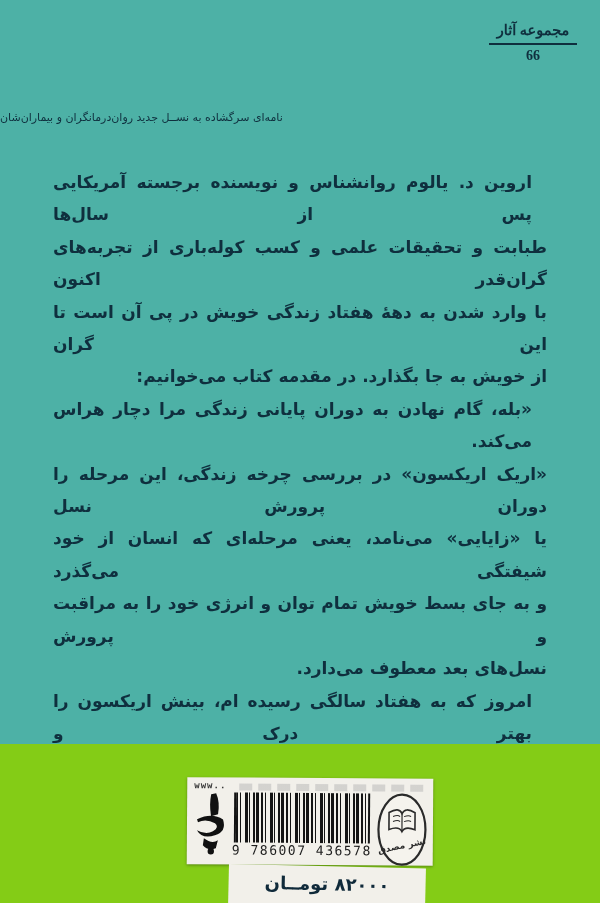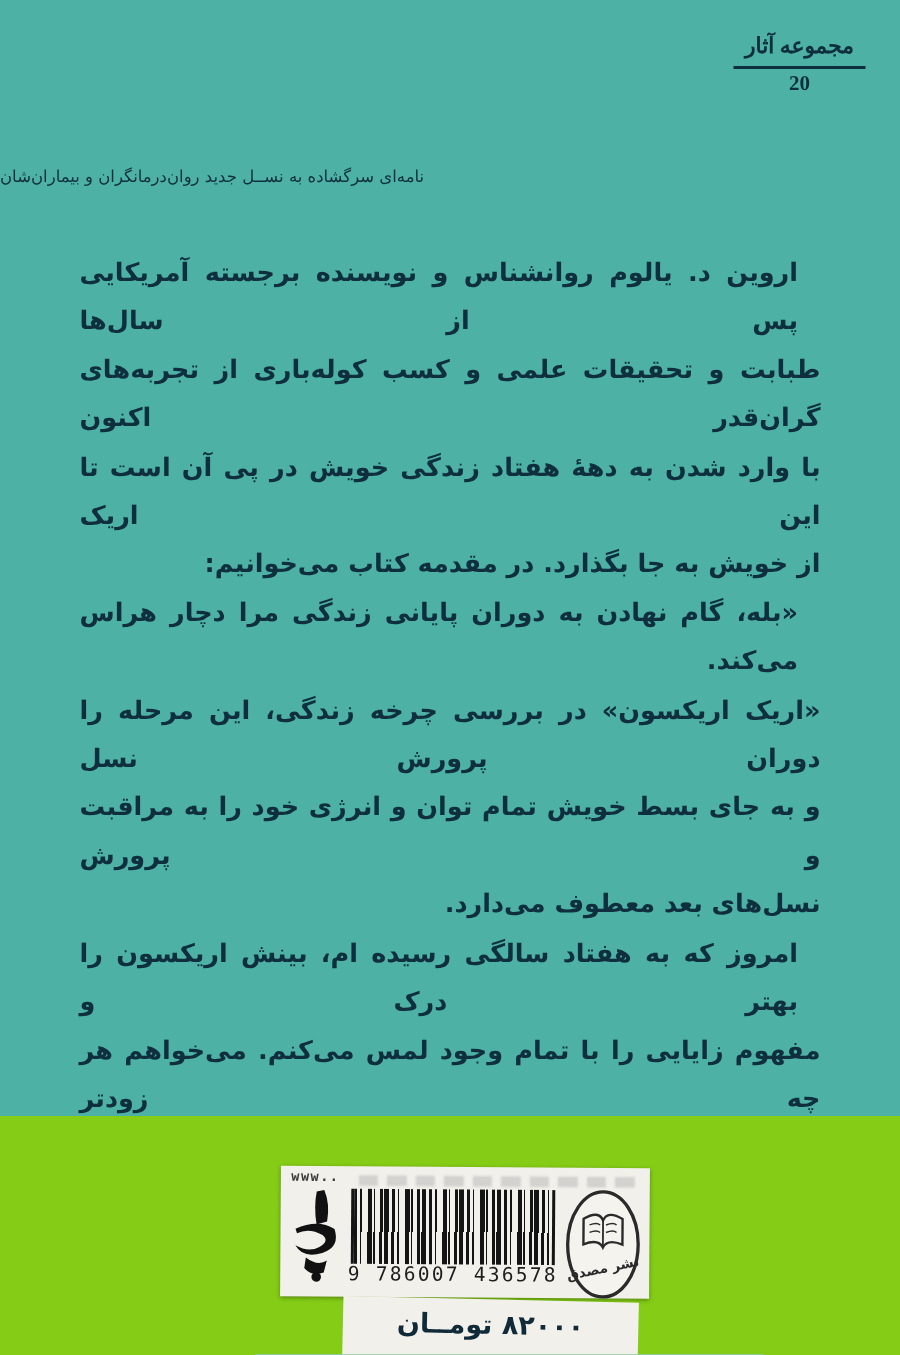--- a/index.html
+++ b/index.html
@@ -50,32 +50,33 @@
   .price{direction:rtl;text-align:center;font-weight:bold;font-size:18px;color:#102a3a;padding-top:7px;letter-spacing:1px;}
 </style>
 </head>
 <body>
 
 <div class="cover">
 
   <div class="series">
     <div class="series-label">مجموعه آثار</div>
     <div class="series-rule"></div>
-    <div class="series-number">20</div>
+    <div class="series-number">66</div>
   </div>
 
   <div class="subtitle">نامه‌ای سرگشاده به نســل جدید روان‌درمانگران و بیماران‌شان</div>
 
   <div class="body-text">
     <div class="line first">اروین د. یالوم روانشناس و نویسنده برجسته آمریکایی پس از سال‌ها</div>
     <div class="line">طبابت و تحقیقات علمی و کسب کوله‌باری از تجربه‌های گران‌قدر اکنون</div>
-    <div class="line">با وارد شدن به دهۀ هفتاد زندگی خویش در پی آن است تا این اریک</div>
+    <div class="line">با وارد شدن به دهۀ هفتاد زندگی خویش در پی آن است تا این گران</div>
     <div class="line end">از خویش به جا بگذارد. در مقدمه کتاب می‌خوانیم:</div>
     <div class="line first">«بله، گام نهادن به دوران پایانی زندگی مرا دچار هراس می‌کند.</div>
     <div class="line">«اریک اریکسون» در بررسی چرخه زندگی، این مرحله را دوران پرورش نسل</div>
+    <div class="line">یا «زایایی» می‌نامد، یعنی مرحله‌ای که انسان از خود شیفتگی می‌گذرد</div>
     <div class="line">و به جای بسط خویش تمام توان و انرژی خود را به مراقبت و پرورش</div>
     <div class="line end">نسل‌های بعد معطوف می‌دارد.</div>
     <div class="line first">امروز که به هفتاد سالگی رسیده ام، بینش اریکسون را بهتر درک و</div>
     <div class="line">مفهوم زایایی را با تمام وجود لمس می‌کنم. می‌خواهم هر چه زودتر</div>
     <div class="line center">دانش و آموخته‌هایم را به نسل جدید روان درمانگران انتقال دهم ...»</div>
   </div>
 
   <div class="footer">
 
     <div class="sticker">

